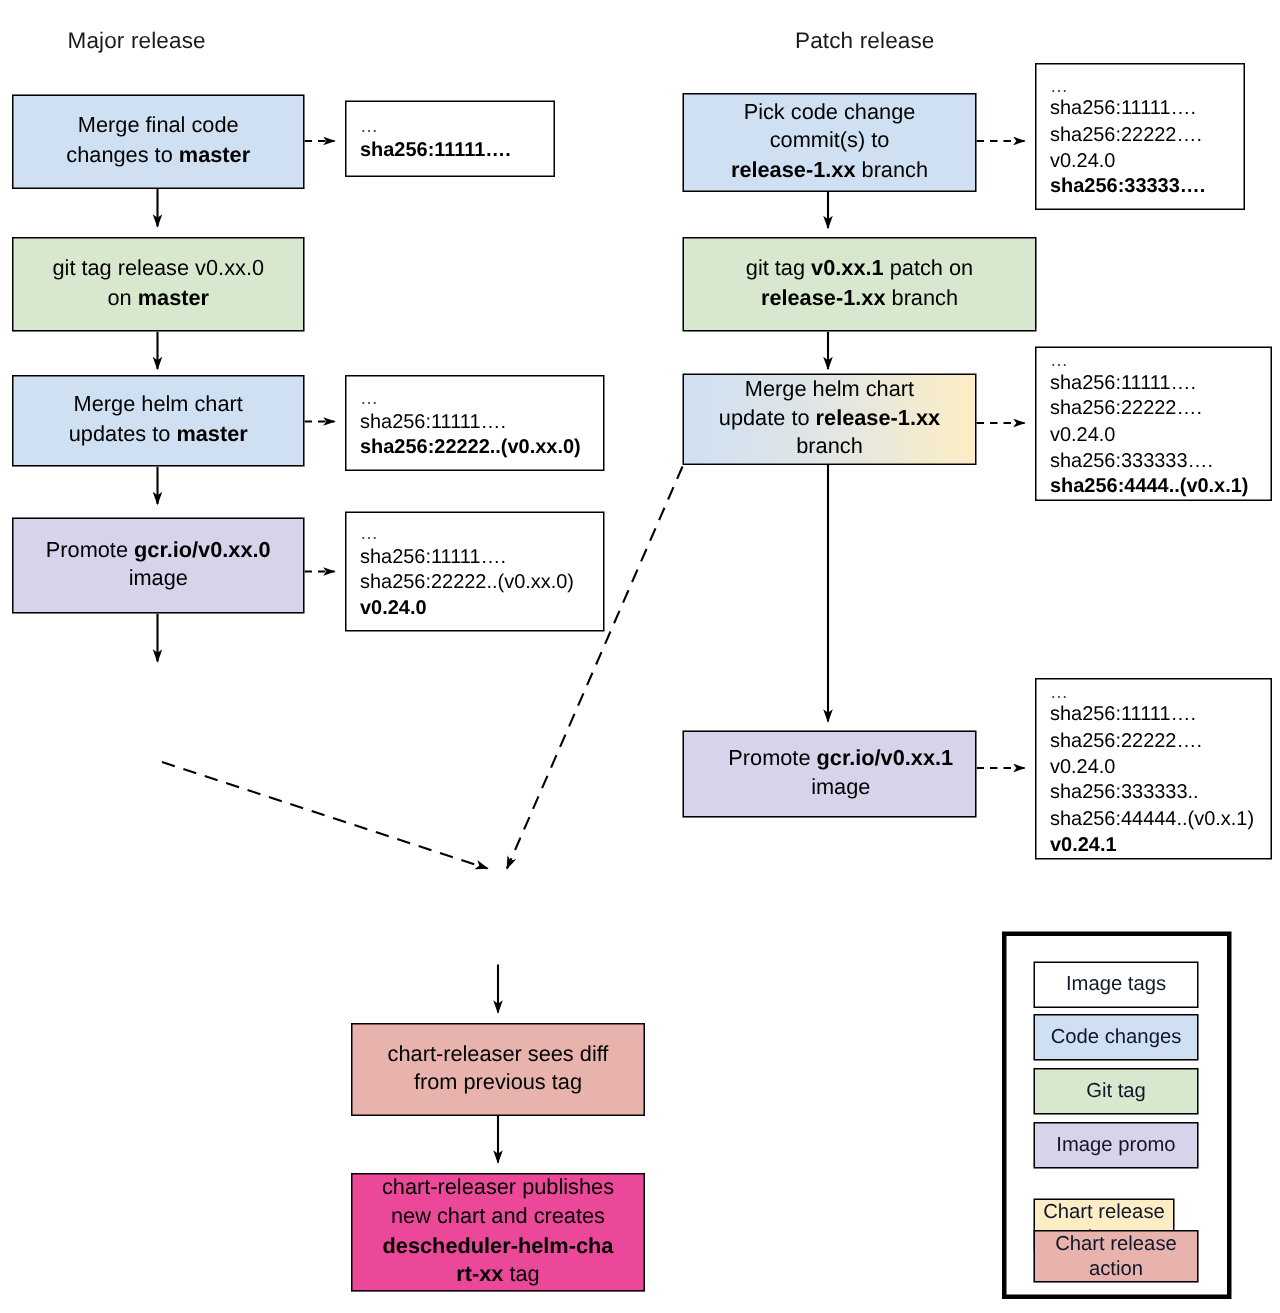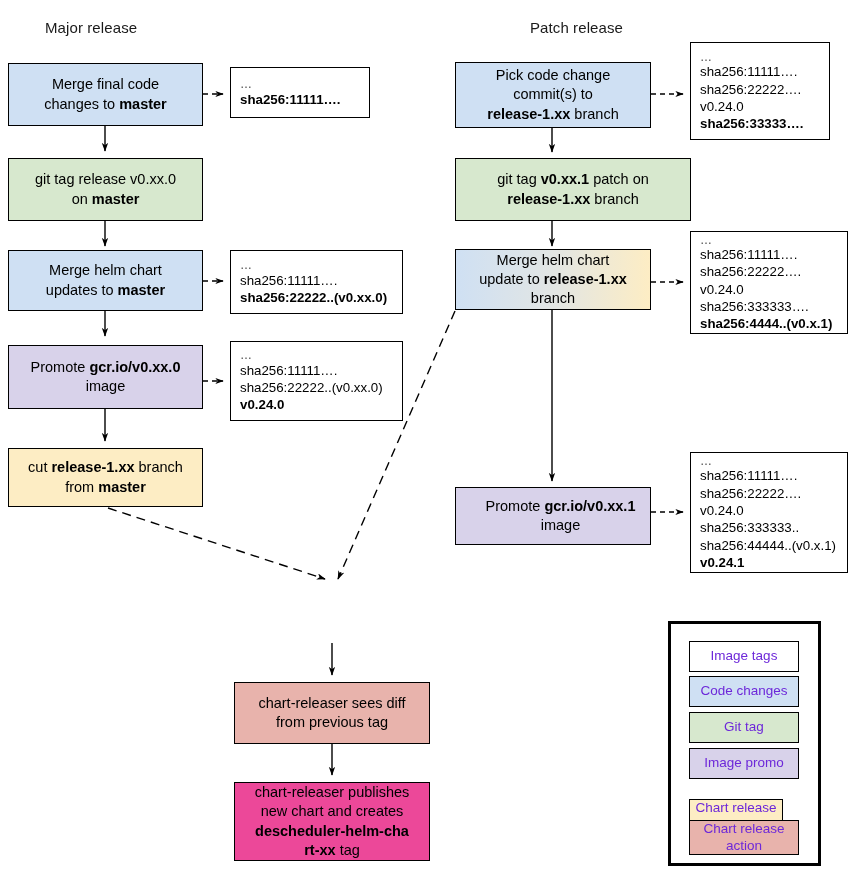--- a/index.html
+++ b/index.html
@@ -72,21 +72,21 @@
   .legend-item {
     position: absolute;
     box-sizing: border-box;
     border: 1px solid #000000;
     display: flex;
     align-items: center;
     justify-content: center;
     text-align: center;
     font-size: 13.5px;
     line-height: 1.22;
-    color: #6d28d9;
+    color: #0f172a;
   }
 </style>
 </head>
 <body>
 
 <div id="canvas">
 
   <div class="col-title" style="left:45px; top:19px;">Major release</div>
   <div class="col-title" style="left:498px; top:19px;margin-left:32px;">Patch release</div>
 
@@ -150,23 +150,20 @@
   </div>
 
   <div class="node" style="left:8px; top:250px; width:195px; height:61px; background:#cfe0f3;">
     <span class="txt">Merge helm chart<br>updates to <b>master</b></span>
   </div>
 
   <div class="node" style="left:8px; top:345px; width:195px; height:64px; background:#d8d2ea;">
     <span class="txt">Promote <b>gcr.io/v0.xx.0</b><br>image</span>
   </div>
 
-  <div class="node" style="left:8px; top:448px; width:195px; height:59px; background:#fdedc4;">
-    <span class="txt">cut <b>release-1.xx</b> branch<br>from <b>master</b></span>
-  </div>
 
   <div class="tagbox" style="left:230px; top:67px; width:140px; height:51px;">
       <div class="line dots">…</div>
       <div class="line bold">sha256:11111….</div>
     </div>
 
   <div class="tagbox" style="left:230px; top:250px; width:173px; height:64px;">
       <div class="line dots">…</div>
       <div class="line">sha256:11111….</div>
       <div class="line bold">sha256:22222..(v0.xx.0)</div>

